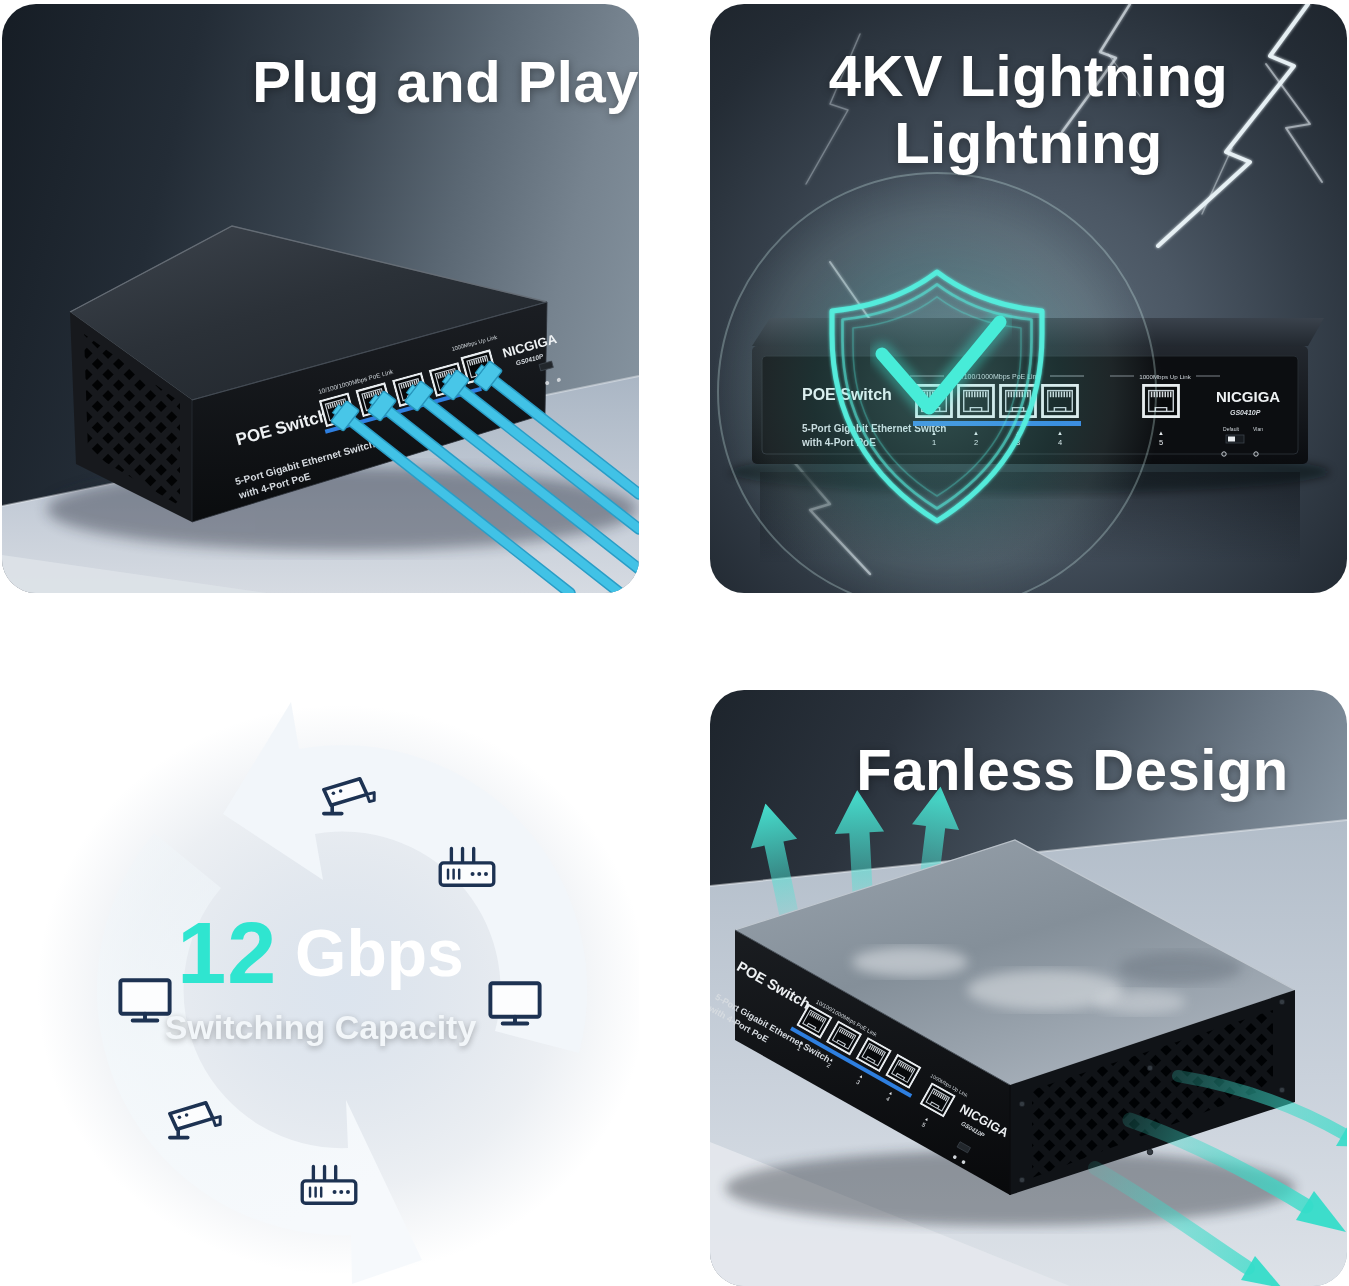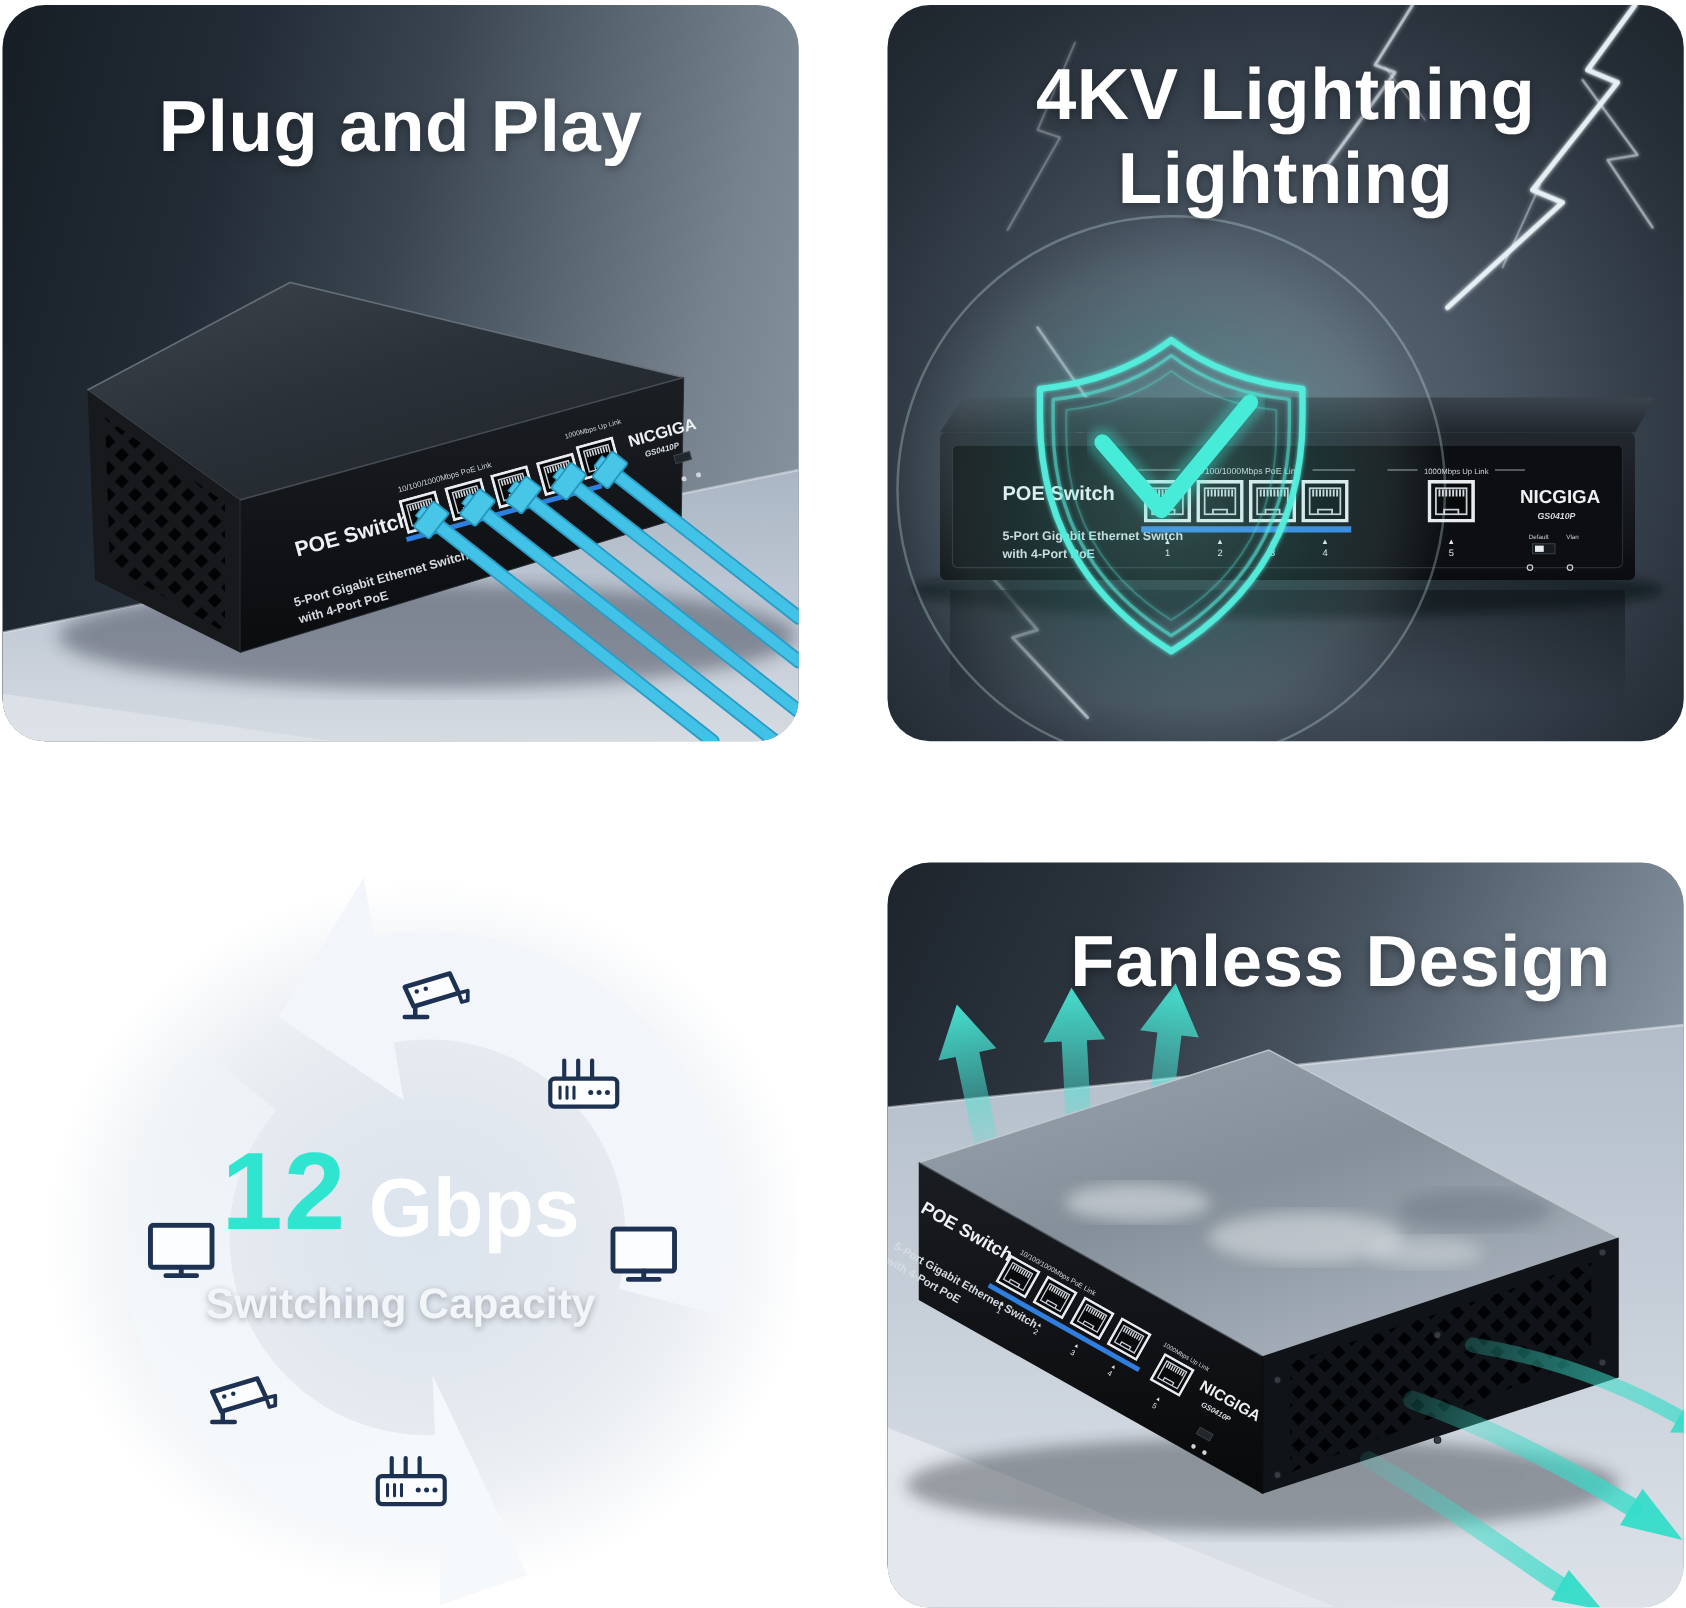--- a/index.html
+++ b/index.html
@@ -10,28 +10,28 @@
   #q-tl{left:2px;top:4px;width:637px;height:589px;
     background:linear-gradient(104deg,#161d25 0%,#232c36 26%,#39444f 46%,#5a6773 64%,#76838f 80%,#8694a0 95%);}
   #q-tr{left:710px;top:4px;width:637px;height:589px;
     background:radial-gradient(circle at 50% 58%,#5f6d7a 0%,#4b5764 34%,#353f4a 60%,#242c35 84%,#1e252d 100%);}
   #q-bl{left:2px;top:690px;width:637px;height:596px;
     background:radial-gradient(circle at 53% 47%,#97a8bc 0%,#7favoid 0%,#74859b 22%,#4d5b6c 48%,#2a323d 74%,#191f27 96%);}
   #q-br{left:710px;top:690px;width:637px;height:596px;
     background:linear-gradient(115deg,#1d242c 0%,#2b333d 22%,#47535f 44%,#6b7885 62%,#8997a4 78%,#9aa8b4 92%);}
   .title{position:absolute;left:0;width:100%;text-align:center;color:#fff;
     font-weight:700;letter-spacing:.5px;text-shadow:0 2px 8px rgba(0,0,0,.35);z-index:5;}
-  #q-tl .title{top:64px;font-size:58px;}
+  #q-tl .title{top:44px;font-size:58px;text-align:right;}
   #q-tr .title{top:38px;font-size:58px;line-height:67px;text-align:center;}
   #q-br .title{top:46px;font-size:58px;padding-left:44px;}
   .cap-wrap{position:absolute;left:0;top:212px;width:100%;text-align:center;z-index:6;}
-  .cap-line{display:flex;justify-content:center;align-items:flex-end;}
+  .cap-line{display:flex;justify-content:center;align-items:center;}
   .cap-num{font-size:88px;font-weight:700;color:#2fe5d0;letter-spacing:1px;}
   .cap-unit{font-size:66px;font-weight:700;color:#ffffff;margin-left:18px;}
-  .cap-label{font-size:34px;font-weight:700;color:#f2f6f9;margin-top:20px;
+  .cap-label{font-size:34px;font-weight:700;color:#f2f6f9;margin-top:4px;
     text-shadow:0 2px 6px rgba(0,0,0,.3);}
   svg text{font-family:"Liberation Sans",sans-serif;}
   .t-white{fill:#eef1f3;font-weight:bold;}
   .t-dim{fill:#d6dbe0;font-weight:bold;}
   .t-tiny{fill:#cfd5da;}
   .t-model{fill:#d8dde2;font-style:italic;font-weight:bold;}
 </style>
 </head>
 <body>
 

